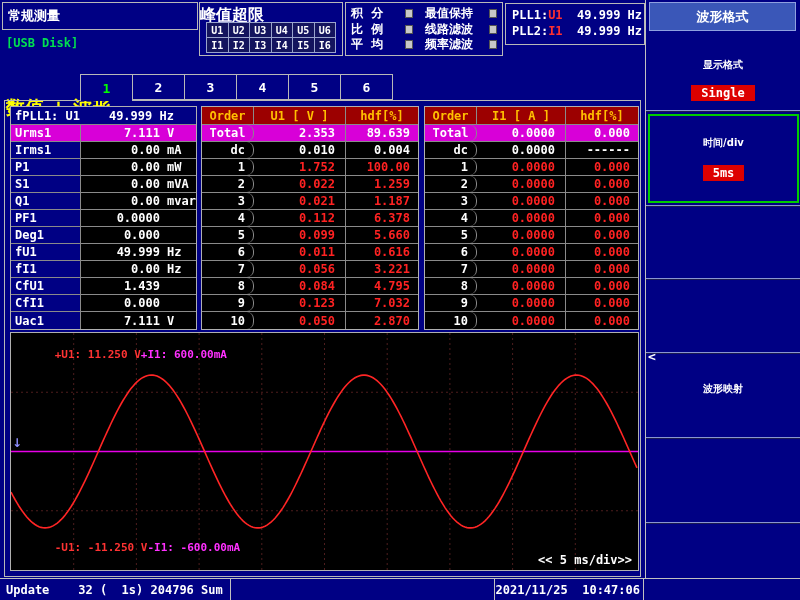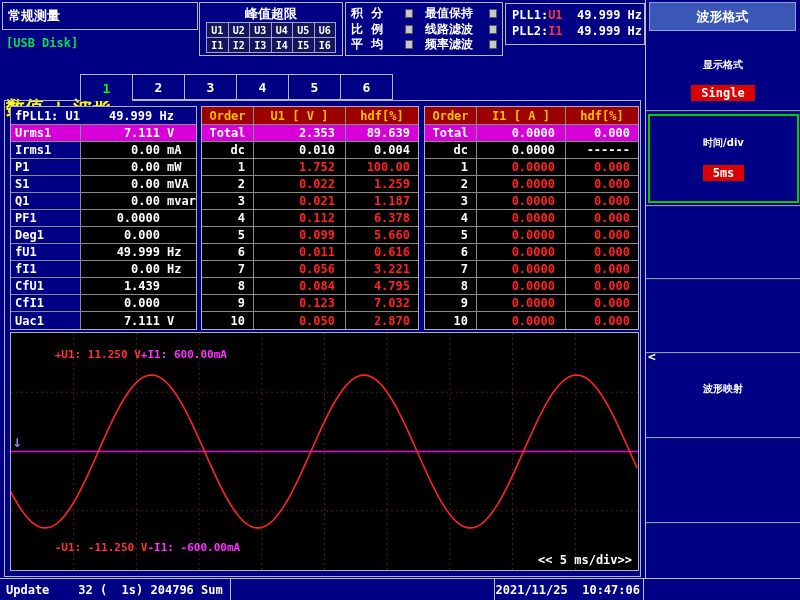--- a/index.html
+++ b/index.html
@@ -9,21 +9,21 @@
   .abs { position:absolute; }
   .pre { white-space:pre; }
 
   
   #mode-box { left:2px; top:2px; width:196px; height:28px; border:1px solid #b8b8b8; }
   #mode-title { left:8px; top:7px; color:#fff; font-size:13px; font-weight:bold; }
   #usb-label { left:6px; top:36px; color:#00e050; font:bold 12px "DejaVu Sans Mono", monospace; }
   #view-label { left:6px; top:56px; color:#ffff00; font-size:19px; font-weight:bold;margin-top:39px; }
 
   #peak-box { left:199px; top:2px; width:144px; height:54px; border:1px solid #b8b8b8; }
-  #peak-title { width:100%; text-align:center; top:2px; color:#fff; font-size:13px; font-weight:bold; position:absolute; }
+  #peak-title { width:100%; text-align:left; top:2px; color:#fff; font-size:16px; font-weight:bold; position:absolute; }
   #peak-grid { position:absolute; left:6px; top:19px; width:130px; height:31px; background:#9aa4cc;
                padding:1px; display:grid; grid-template-columns:repeat(6,1fr); grid-auto-rows:1fr; gap:1px; }
   .peak-cell { background:#14145e; color:#fff; font:bold 10px "DejaVu Sans Mono", monospace;
                display:flex; align-items:center; justify-content:center; }
 
   #flags-box { left:345px; top:2px; width:158px; height:54px; border:1px solid #b8b8b8;
                padding:4px 5px; display:flex; flex-direction:column; justify-content:space-between; }
   .flag-row { display:flex; align-items:center; height:13px;gap:12px; }
   .flag-label { color:#fff; font-size:12px; font-weight:bold; white-space:pre; }
   .flag-left { width:50px; }
@@ -63,21 +63,21 @@
   #harm-u { left:201px; width:218px; }
   #harm-i { left:424px; width:215px; }
   .harm-header { display:flex; height:18px; background:#9c0000; color:#ffc000; border-bottom:1px solid #8a8a8a; }
   .harm-header > div { display:flex; align-items:center; justify-content:center; }
   .harm-header .c-order, .harm-row .c-order { width:52px; border-right:1px solid #8a8a8a; }
   .harm-header .c-val, .harm-row .c-val { flex:1; border-right:1px solid #8a8a8a; }
   .harm-header .c-hdf, .harm-row .c-hdf { width:72px; }
   .harm-row { display:flex; height:17px; border-bottom:1px solid #8a8a8a; color:#ff2222; }
   .harm-row:last-child { border-bottom:none; }
   .harm-row > div { display:flex; align-items:center; justify-content:flex-end; }
-  .harm-row .c-order { color:#fff; padding-right:8px; }
+  .harm-row .c-order { color:#fff; padding-right:8px;border-radius:7px; }
   .harm-row .c-val { padding-right:10px; }
   .harm-row .c-hdf { padding-right:8px; }
   .harm-row.total { background:#d800d8; color:#fff; }
   .harm-row.total .c-order { justify-content:center; padding-right:0; }
   .harm-row.dc { color:#fff; }
 
   
   #wave-panel { left:10px; top:332px; width:629px; height:239px; border:1px solid #b0b0b0;
                 background:#000; z-index:2; }
   #wave-panel .wave-label { position:absolute; font:bold 11px "DejaVu Sans Mono", monospace; white-space:pre; }

